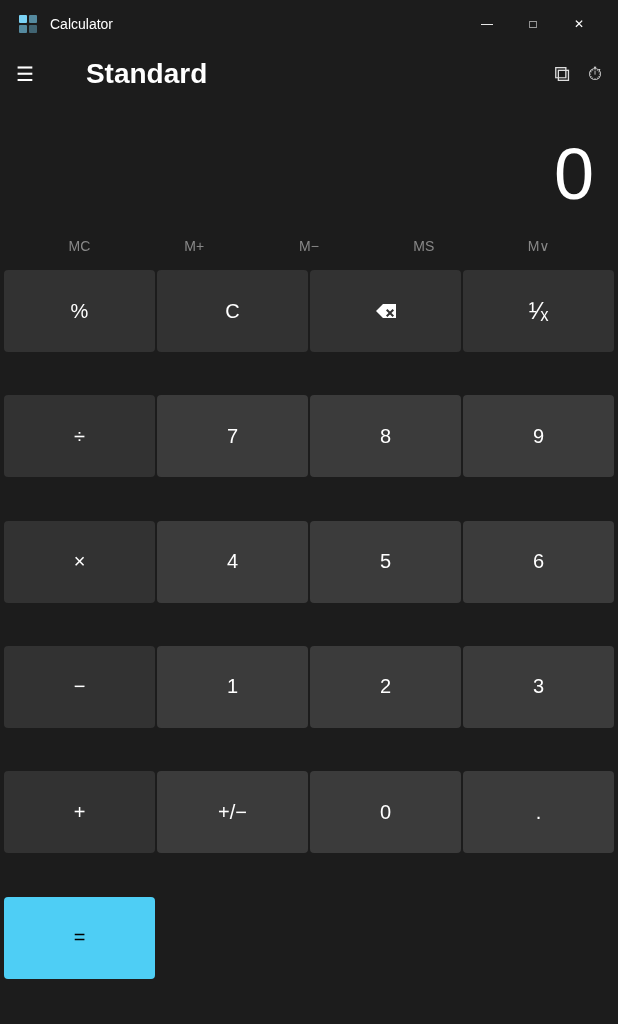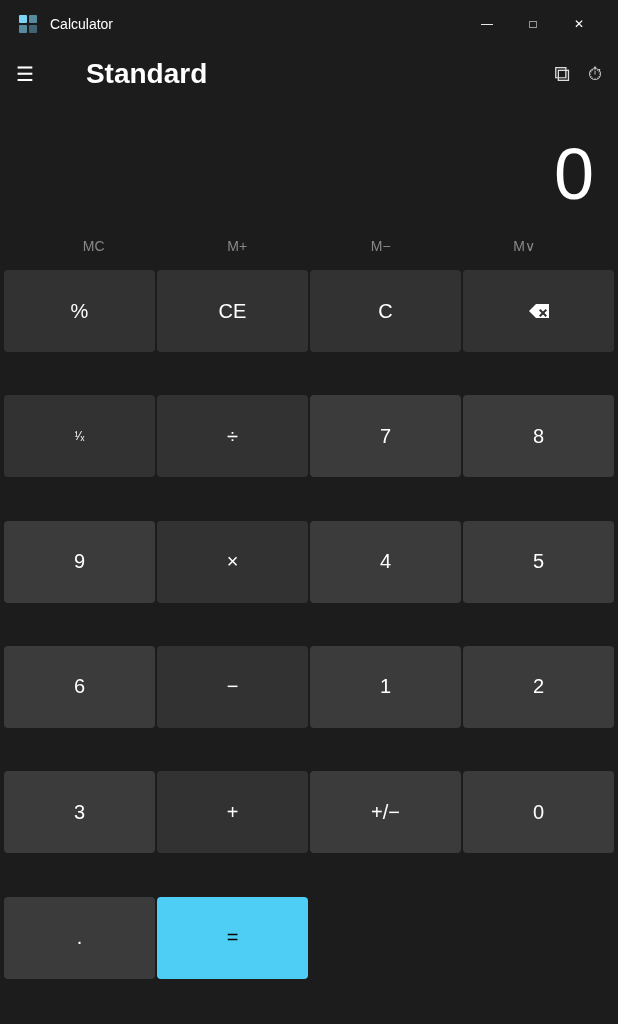--- a/index.html
+++ b/index.html
@@ -185,36 +185,36 @@
   </div>
 
   <div class="display">
     <span class="display-value">0</span>
   </div>
 
   <div class="memory-row">
     <div class="memory-btn">MC</div>
     <div class="memory-btn">M+</div>
     <div class="memory-btn">M−</div>
+    <div class="memory-btn">MS</div>
     <div class="memory-btn">M∨</div>
   </div>
 
   <div class="btn-grid">
 
     <button class="calc-btn light">%</button>
-    <button class="calc-btn light">CE</button>
     <button class="calc-btn light">C</button>
     <button class="calc-btn light">
       <svg width="24" height="20" viewBox="0 0 24 20" fill="white">
         <path d="M9 3L2 10l7 7h13V3H9zm11 11.59L18.59 16 16 13.41 13.41 16 12 14.59 14.59 12 12 9.41 13.41 8 16 10.59 18.59 8 20 9.41 17.41 12 20 14.59z"></path>
       </svg>
     </button>
 
     <button class="calc-btn light">
-      <span style="font-size:12px;text-align:center;">¹⁄ₓ</span>
+      <span style="font-size:24px;text-align:center;">¹⁄ₓ</span>
     </button>
     <button class="calc-btn light">÷</button>
 
     <button class="calc-btn">7</button>
     <button class="calc-btn">8</button>
     <button class="calc-btn">9</button>
     <button class="calc-btn light">×</button>
 
     <button class="calc-btn">4</button>
     <button class="calc-btn">5</button>

